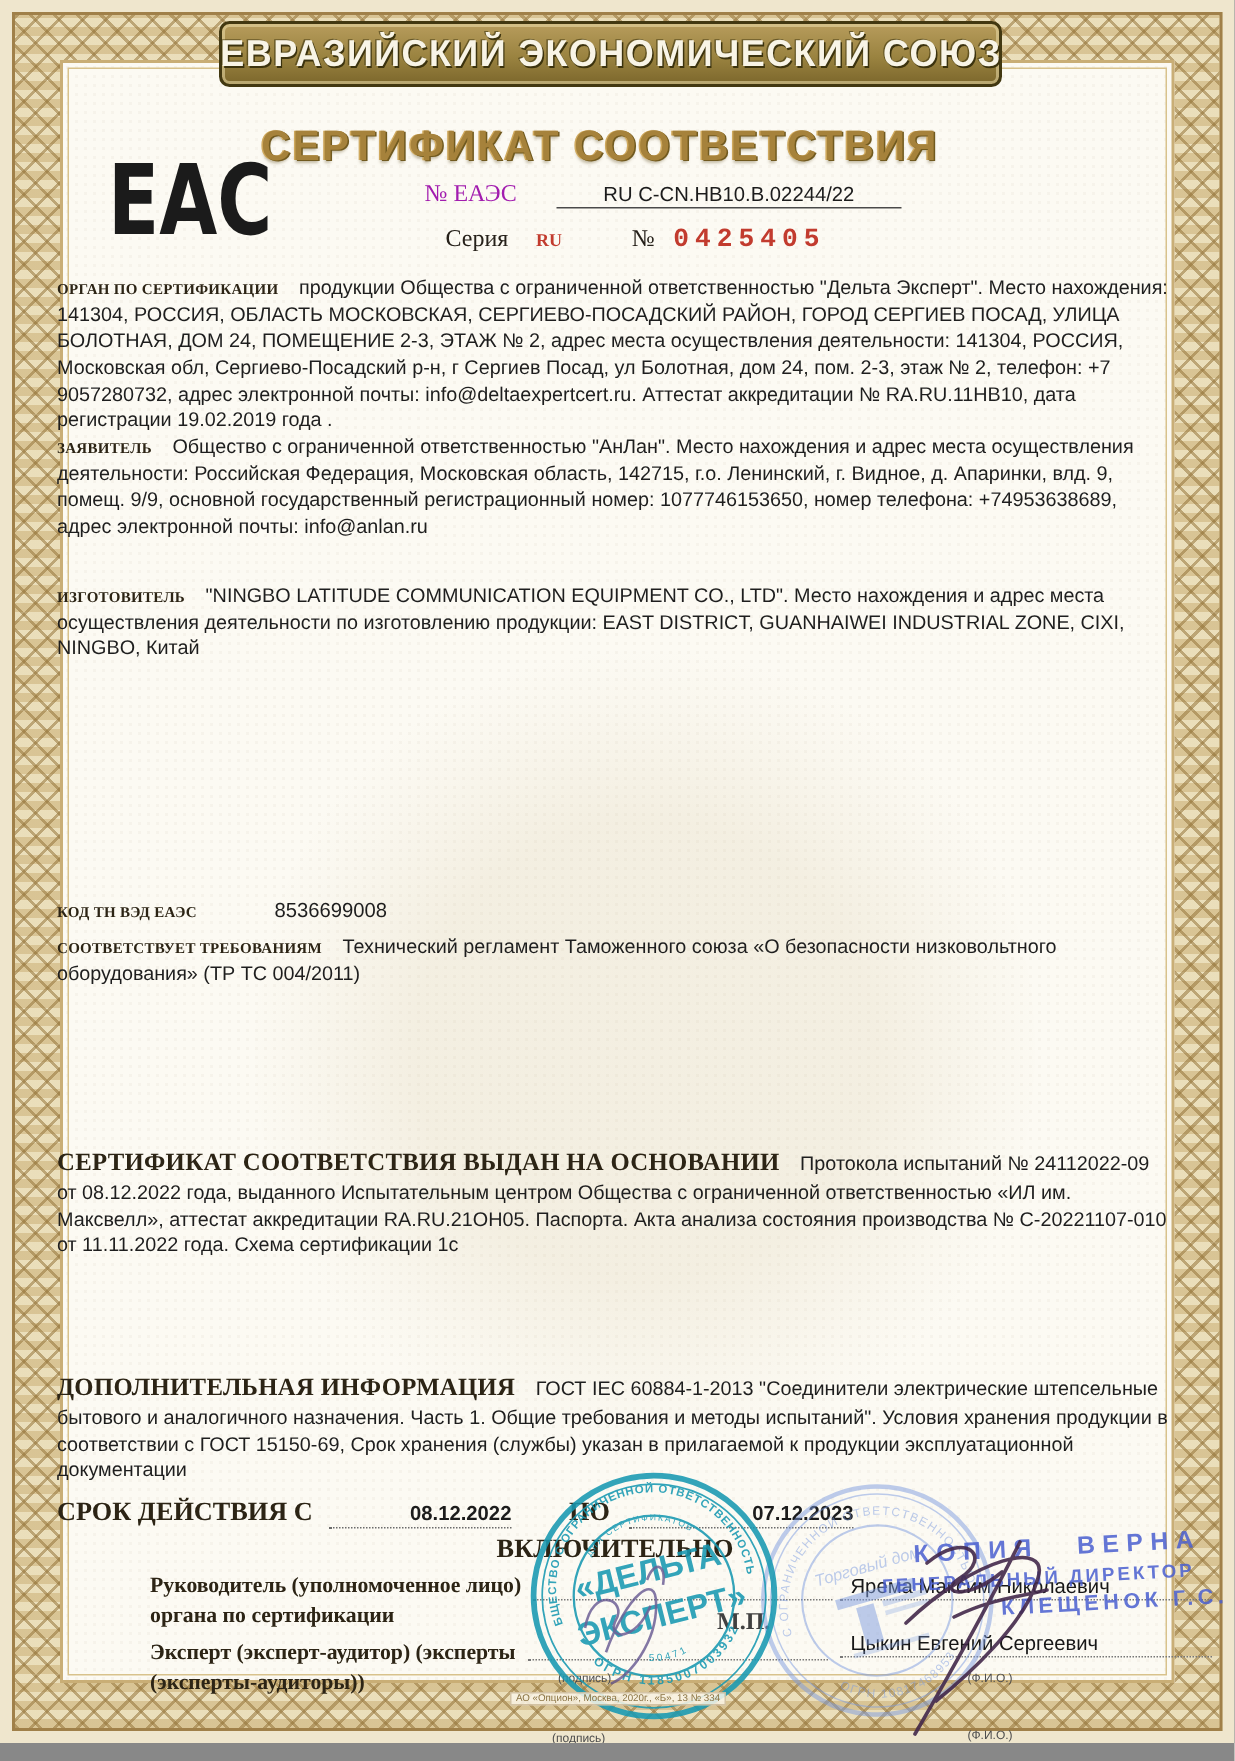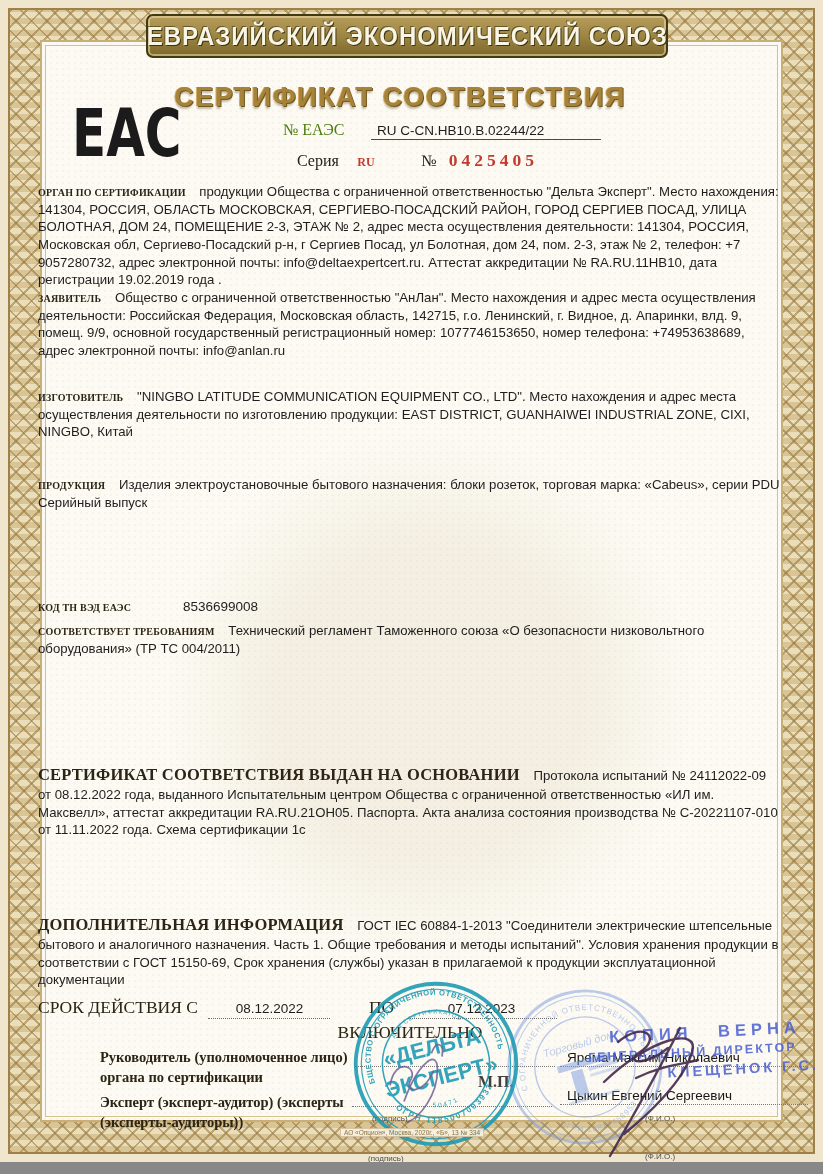--- a/index.html
+++ b/index.html
@@ -26,40 +26,40 @@
     display:flex;align-items:center;justify-content:center;}
   .banner span{color:#f8f4e6;font-weight:bold;font-size:25px;letter-spacing:1px;
     transform:scaleX(.96);white-space:nowrap;
     text-shadow:1px 1px 0 #3c330e, -1px -1px 0 rgba(60,51,14,.6);}
   .eac{position:absolute;left:72px;top:96px;font-weight:900;font-size:50px;color:#1b1b1b;
     transform:scaleY(1.3);transform-origin:top left;letter-spacing:0px;font-family:"DejaVu Sans",sans-serif;}
   .title{position:absolute;left:120px;top:82px;width:560px;text-align:center;
     font-weight:bold;font-size:27px;letter-spacing:1.5px;color:#a6823b;transform:scaleY(1.05);
     text-shadow:1px 1px 0 #715a1f, -1px 0 0 #cfa95e, 0 2px 2px rgba(90,70,20,.35);}
   .numrow{position:absolute;left:283px;top:121px;font-size:16px;}
-  .numrow .lbl{font-family:"Liberation Serif",serif;color:#4d7c0f;}
-  .numrow .val{display:inline-block;min-width:218px;font-size:13.5px;color:#1c1c1c;
+  .numrow .lbl{font-family:"Liberation Serif",serif;color:#a21caf;}
+  .numrow .val{display:inline-block;min-width:218px;text-align:center;font-size:13.5px;color:#1c1c1c;
     border-bottom:1px solid #4a4a4a;padding:0 6px 1px 6px;margin-left:22px;}
   .serrow{position:absolute;left:287px;top:150px;font-size:16px;}
   .serrow .lbl{font-family:"Liberation Serif",serif;color:#26211a;margin-left:10px;}
   .serrow .ru{color:#c23b2e;font-family:"Liberation Serif",serif;font-weight:bold;font-size:12px;margin-left:14px;}
   .serrow .no{font-family:"Liberation Serif",serif;color:#26211a;margin-left:42px;}
-  .serrow .dig{color:#c23b2e;font-family:Liberation Serif, serif;font-weight:bold;font-size:17.5px;letter-spacing:4px;margin-left:8px;}
+  .serrow .dig{color:#c23b2e;font-family:Liberation Mono, monospace;font-weight:bold;font-size:17.5px;letter-spacing:4px;margin-left:8px;}
   
   .sect{position:absolute;left:38px;width:744px;font-size:13.2px;line-height:1.34;color:#1e1e1e;margin:0;}
   .sh{font-family:"Liberation Serif",serif;font-weight:bold;font-size:10px;color:#2c2415;letter-spacing:.2px;}
   .sh.big{font-size:16.5px;}
   .sb{margin-left:10px;}
   .code-val{margin-left:48px;font-size:13.5px;}
   .prod-extra{margin:0;}
   
   .validity{position:absolute;left:38px;top:997px;width:744px;color:#2c2415;}
-  .validity .vh{font-family:"Liberation Serif",serif;font-weight:normal;font-size:17.5px;}
-  .fill{display:inline-block;border-bottom:1px dotted #6b6b6b;text-align:center;
-    font-size:13.5px;color:#1c1c1c;vertical-align:baseline;padding-bottom:2px;}
+  .validity .vh{font-family:"Liberation Serif",serif;font-weight:bold;font-size:17.5px;}
+  .fill{display:inline-block;border-bottom:1px dotted #6b6b6b;text-align:right;
+    font-size:13.5px;color:#1c1c1c;vertical-align:baseline;padding-bottom:2px;font-weight:bold;}
   .f1{width:122px;margin-left:6px;}
   .f2{width:150px;margin-left:8px;}
   .po{margin-left:34px;}
   .vincl{margin-top:3px;text-align:center;}
   
   .siglabel{position:absolute;left:100px;width:262px;font-family:"Liberation Serif",serif;
     font-weight:bold;font-size:14.5px;line-height:1.35;color:#2c2415;}
   .sline{position:absolute;border-bottom:1px dotted #777;}
   .scap{position:absolute;font-size:8px;color:#4d4d4d;margin-top:44px;}
   .sname{position:absolute;font-size:13.5px;color:#171717;}
@@ -113,25 +113,20 @@
   <p class="sect" style="top:289px;">
     <span class="sh">ЗАЯВИТЕЛЬ</span>
     <span class="sb">Общество с ограниченной ответственностью "АнЛан". Место нахождения и адрес места осуществления деятельности: Российская Федерация, Московская область, 142715, г.о. Ленинский, г. Видное, д. Апаринки, влд. 9, помещ. 9/9, основной государственный регистрационный номер: 1077746153650, номер телефона: +74953638689, адрес электронной почты: info@anlan.ru</span>
   </p>
 
   <p class="sect" style="top:388px;">
     <span class="sh">ИЗГОТОВИТЕЛЬ</span>
     <span class="sb">"NINGBO LATITUDE COMMUNICATION EQUIPMENT CO., LTD". Место нахождения и адрес места осуществления деятельности по изготовлению продукции: EAST DISTRICT, GUANHAIWEI INDUSTRIAL ZONE, CIXI, NINGBO, Китай</span>
   </p>
 
-  <p class="sect" style="top:476px;">
-    <span class="sh">ПРОДУКЦИЯ</span>
-    <span class="sb">Изделия электроустановочные бытового назначения: блоки розеток, торговая марка: «Cabeus», серии PDU</span>
-    <span class="prod-extra" style="display:block;">Серийный выпуск</span>
-  </p>
 
   <p class="sect" style="top:598px;">
     <span class="sh">КОД ТН ВЭД ЕАЭС</span>
     <span class="code-val">8536699008</span>
   </p>
 
   <p class="sect" style="top:622px;">
     <span class="sh">СООТВЕТСТВУЕТ ТРЕБОВАНИЯМ</span>
     <span class="sb">Технический регламент Таможенного союза «О безопасности низковольтного оборудования» (ТР ТС 004/2011)</span>
   </p>

